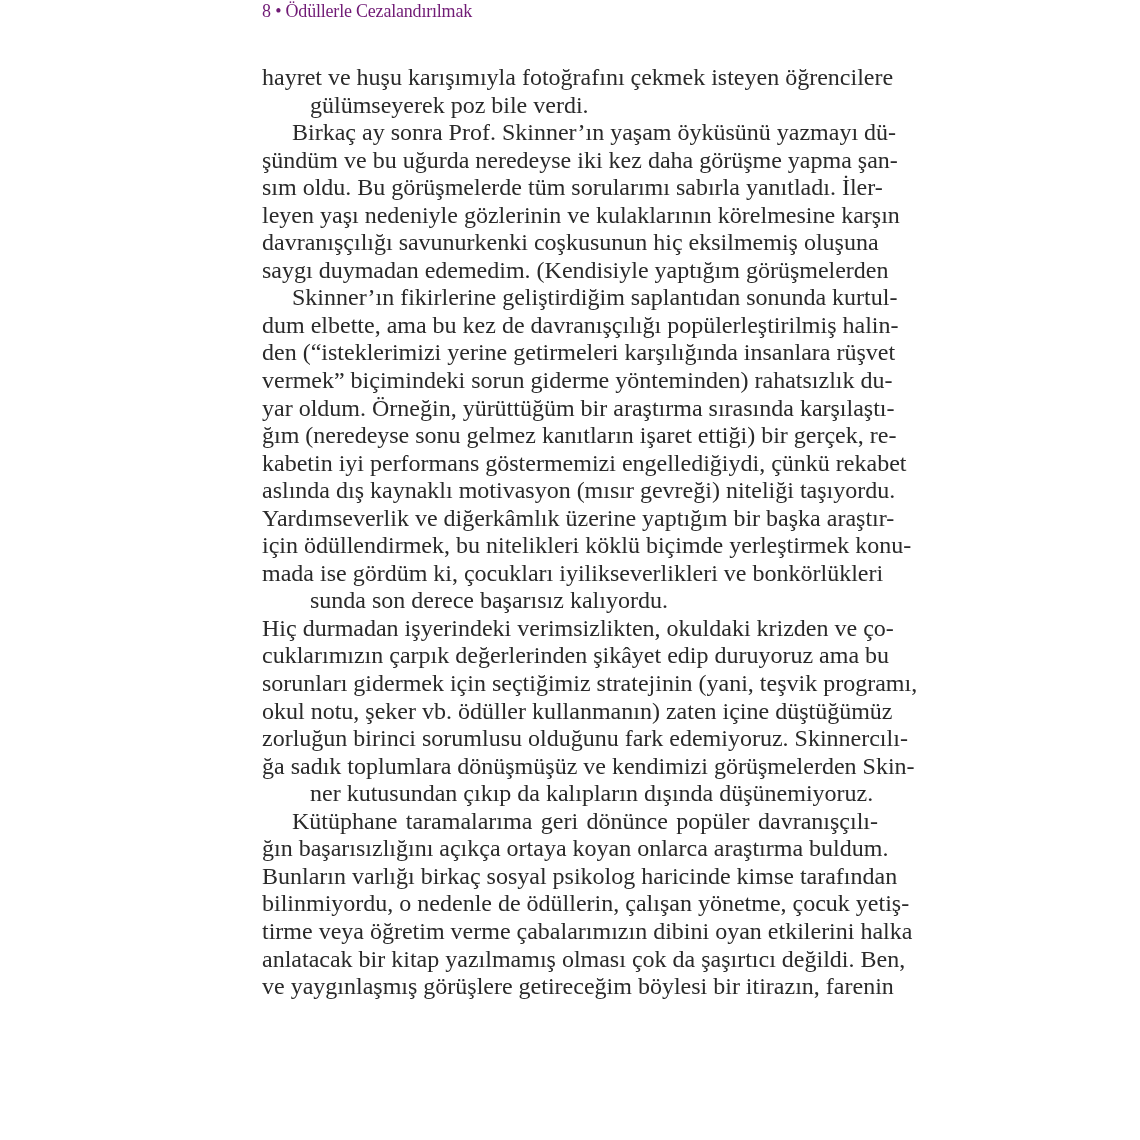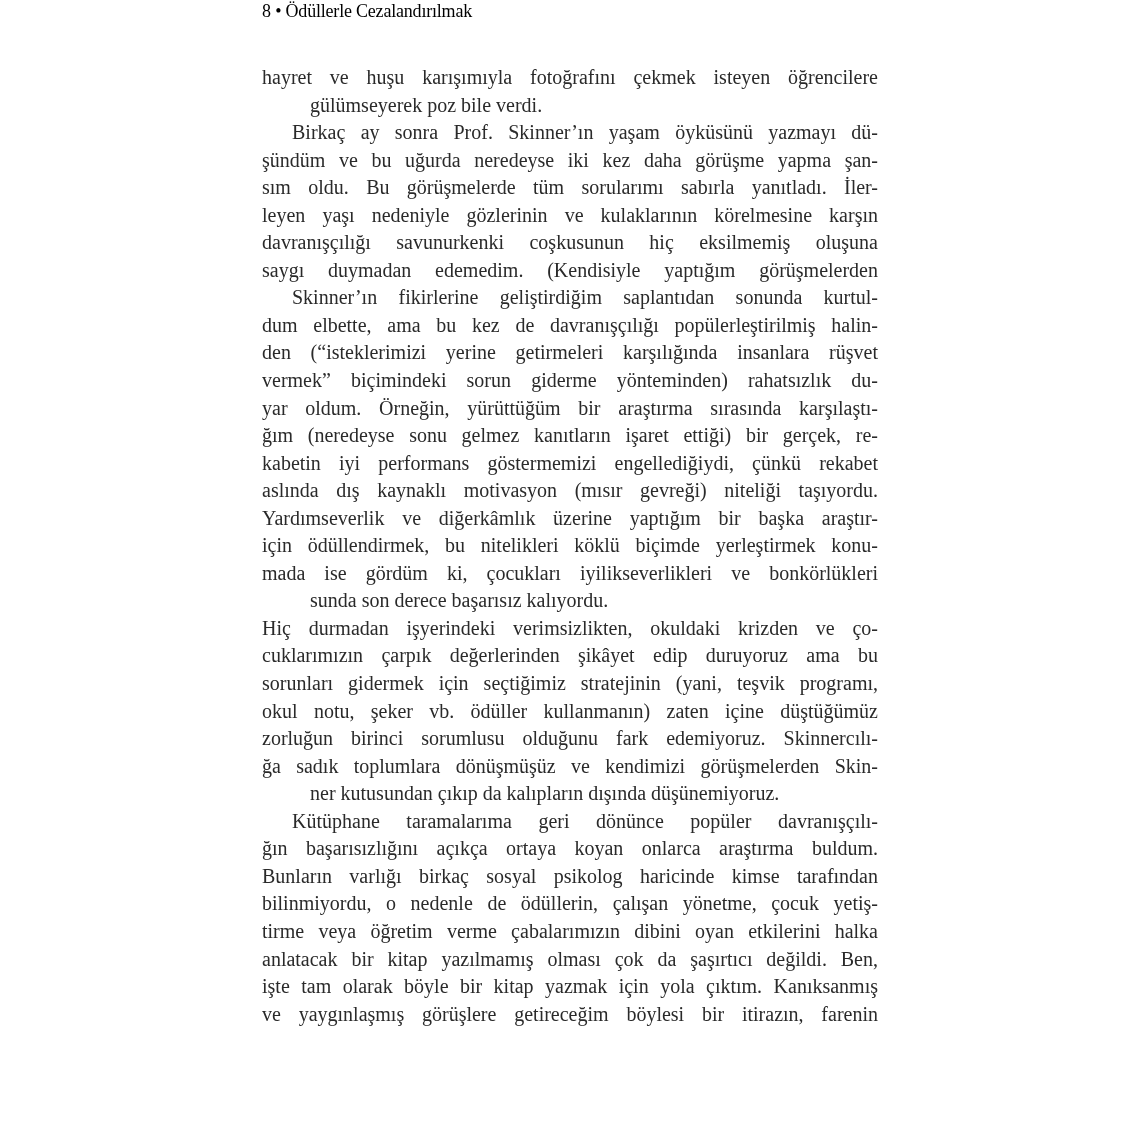--- a/index.html
+++ b/index.html
@@ -1,22 +1,22 @@
 <!DOCTYPE html>
 <html><head>
 <meta charset="utf-8">
 <style>
   html, body { margin: 0; padding: 0; background: #ffffff; }
   body { width: 1140px; height: 1140px; overflow: hidden; position: relative;
          font-family: "Liberation Serif", "DejaVu Serif", serif; color: #2a2a2a; }
   .page { position: absolute; left: 0; top: 0; width: 1140px; height: 1140px; background: #fff; }
-  .running-head { position: absolute; left: 262px; top: 1px; font-size: 18px; color: #000000;
+  .running-head { position: absolute; left: 262px; top: 1px; font-size: 18px; color: #701a75;
                   letter-spacing: -0.2px; white-space: nowrap; }
   .body-text { position: absolute; left: 262px; top: 64px; width: 616px; }
-  .line { height: 27.55px; line-height: 27.55px; font-size: 20px; white-space: nowrap;
+  .line { height: 27.55px; line-height: 27.55px; font-size: 24px; white-space: nowrap;
           text-align: justify; text-align-last: justify; overflow: visible; }
   .line.last { text-align-last: left; margin-left: 48px; }
   .line.indent { padding-left: 30px; }
 </style>
 </head>
 <body>
 
 <div class="page">
   <div class="running-head">
     <span>8</span>
@@ -50,16 +50,15 @@
       <div class="line">okul notu, şeker vb. ödüller kullanmanın) zaten içine düştüğümüz</div>
       <div class="line">zorluğun birinci sorumlusu olduğunu fark edemiyoruz. Skinnercılı-</div>
       <div class="line">ğa sadık toplumlara dönüşmüşüz ve kendimizi görüşmelerden Skin-</div>
       <div class="line last">ner kutusundan çıkıp da kalıpların dışında düşünemiyoruz.</div>
       <div class="line indent">Kütüphane taramalarıma geri dönünce popüler davranışçılı-</div>
       <div class="line">ğın başarısızlığını açıkça ortaya koyan onlarca araştırma buldum.</div>
       <div class="line">Bunların varlığı birkaç sosyal psikolog haricinde kimse tarafından</div>
       <div class="line">bilinmiyordu, o nedenle de ödüllerin, çalışan yönetme, çocuk yetiş-</div>
       <div class="line">tirme veya öğretim verme çabalarımızın dibini oyan etkilerini halka</div>
       <div class="line">anlatacak bir kitap yazılmamış olması çok da şaşırtıcı değildi. Ben,</div>
-      <div class="line">işte tam olarak böyle bir kitap yazmak için yola çıktım. Kanıksanmış</div>
       <div class="line">ve yaygınlaşmış görüşlere getireceğim böylesi bir itirazın, farenin</div>
     </div>
 </div>
 
 </body></html>

